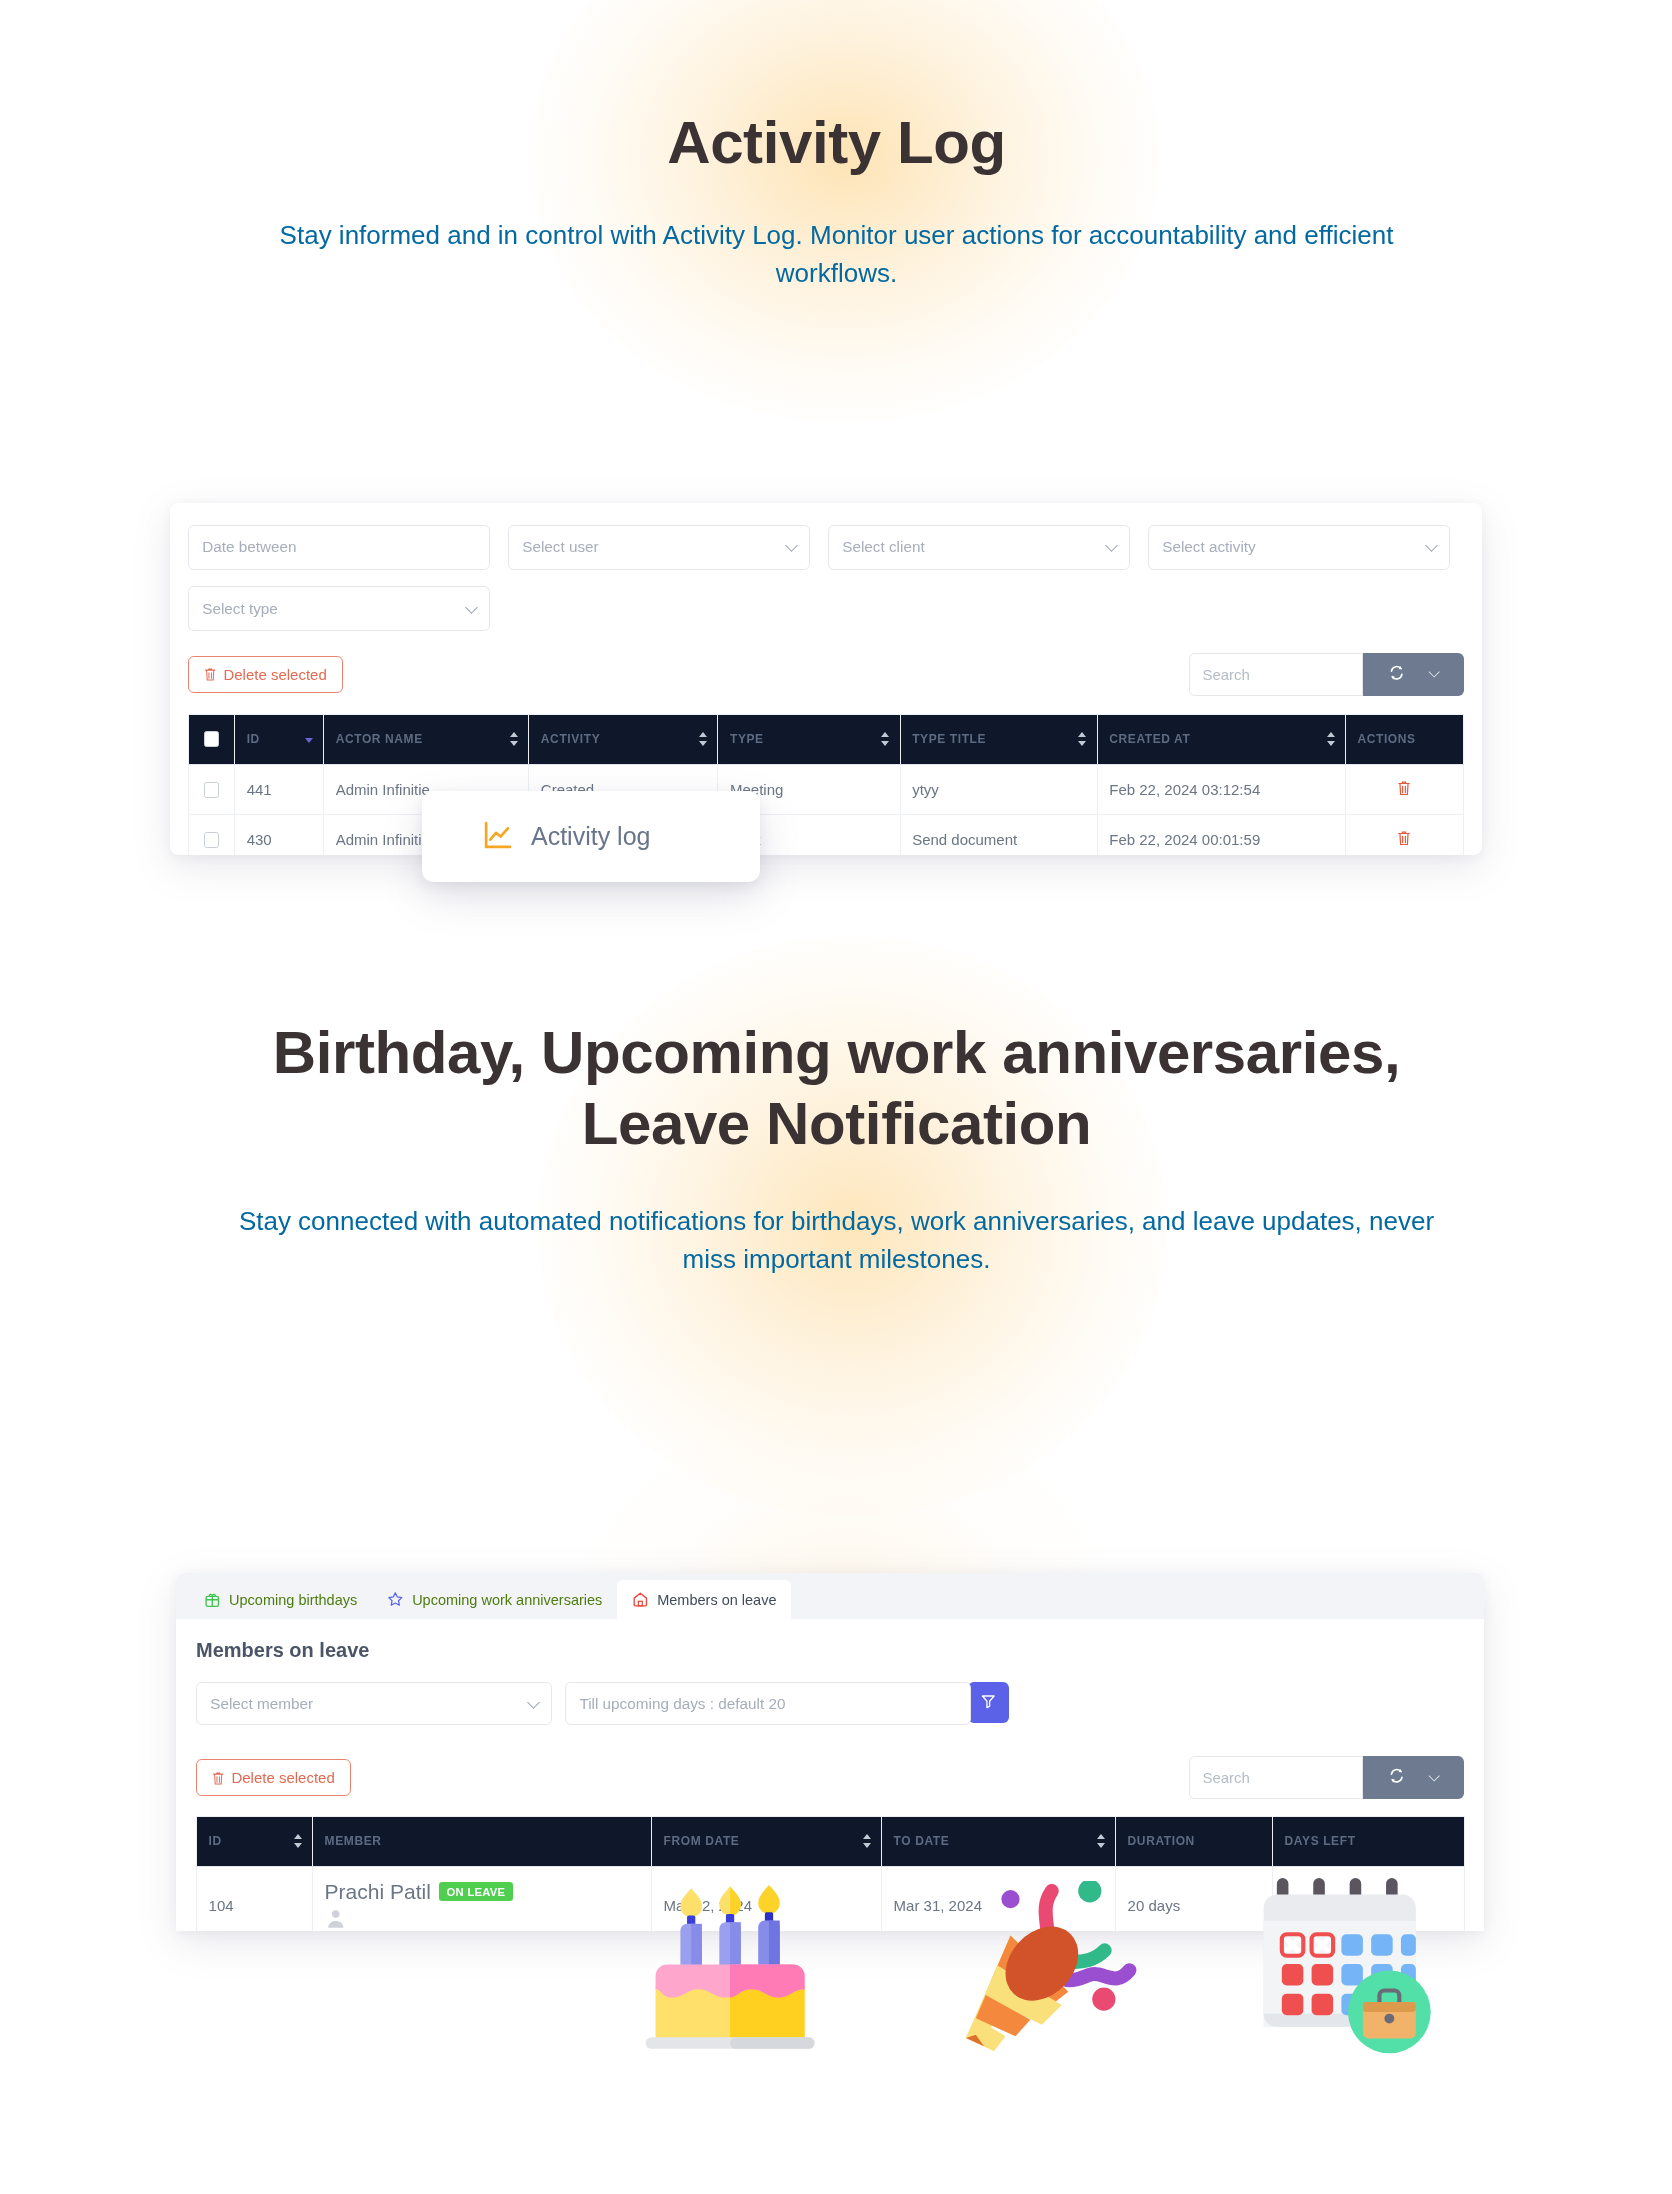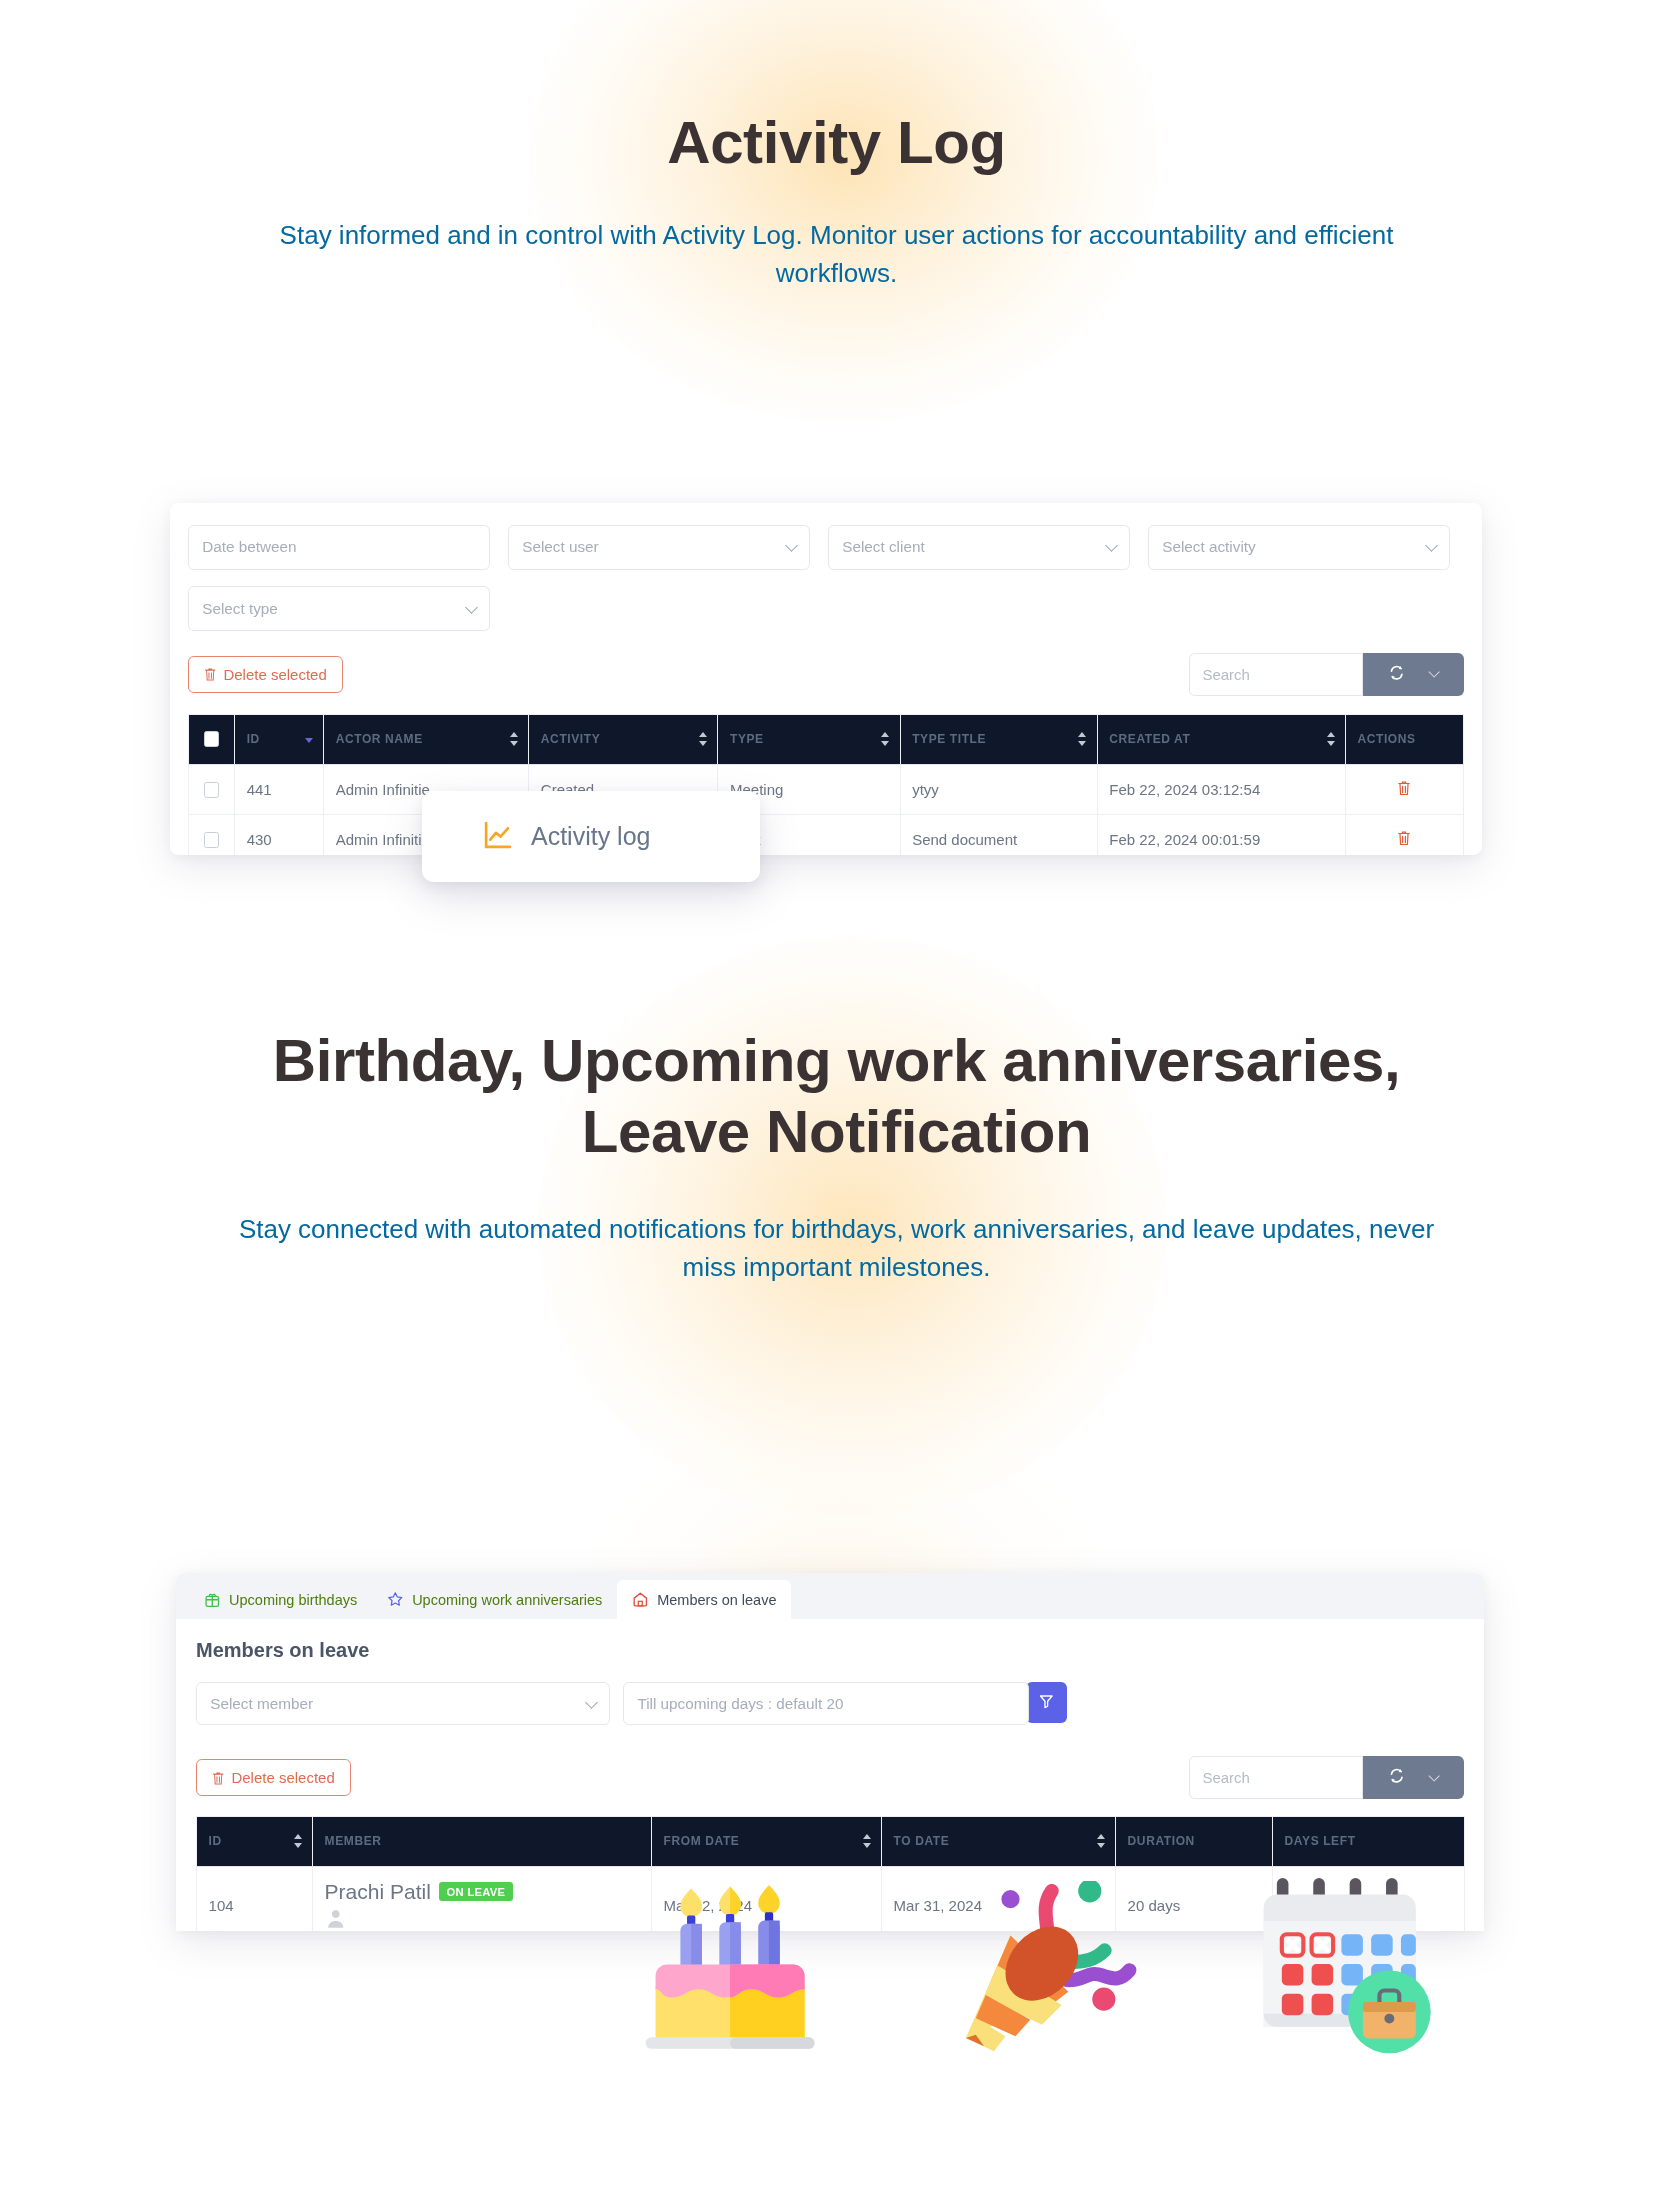--- a/index.html
+++ b/index.html
@@ -72,21 +72,21 @@
     font-size: 26px;
     font-weight: 400;
     color: #0369a1;
     line-height: 1.46;
   }
 
   #head-1 { top: 108px; }
   #head-1 p.subtitle { margin: 38px auto 0; width: 1176px; }
 
   #head-2 { top: 1010px; }
-  #head-2 h1.title { width: 1292px; margin: 16px auto; }
+  #head-2 h1.title { width: 1292px; margin: 8px auto; }
   #head-2 p.subtitle { margin: 43px auto 0; width: 1242px; }
 
   
   .card {
     position: absolute;
     background: #ffffff;
     border-radius: 8.3px;
     box-shadow: 0 11.6px 38px rgba(120,120,140,0.16),
                 0 2.5px 10px rgba(120,120,140,0.07);
     z-index: 4;
@@ -300,21 +300,21 @@
 
   #card-leave .leave-body { padding: 20px 20px 0 20px; }
   h2.panel-title {
     font-size: 20px;
     font-weight: 700;
     color: #4a5567;
     margin-bottom: 20px;
   }
   .leave-filter { display: flex; align-items: stretch; }
   .leave-filter .field { height: 43px; }
-  #member-select { width: 414px; }
+  #member-select { width: 356px; }
   #days-input {
     width: 406px;
     border-radius: 5.8px;
     margin-left: 13.2px;
   }
   .filter-btn {
     width: 41px; height: 41px;
     background: #5b62e8;
     border-radius: 5.8px;
     margin-left: -3.3px;

